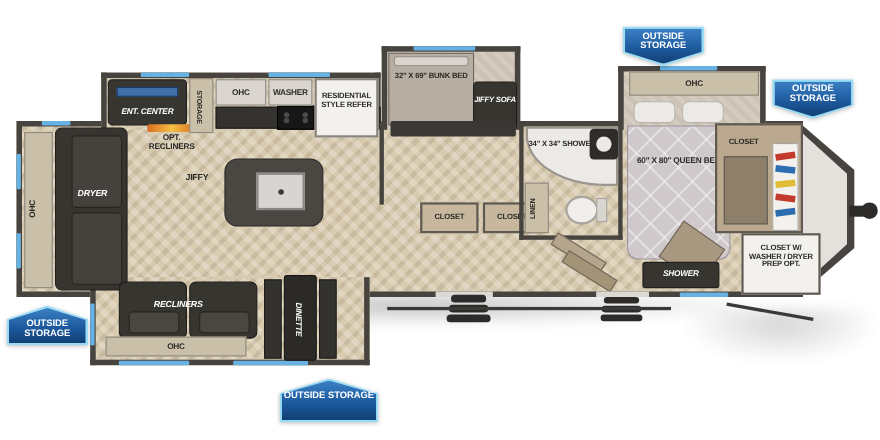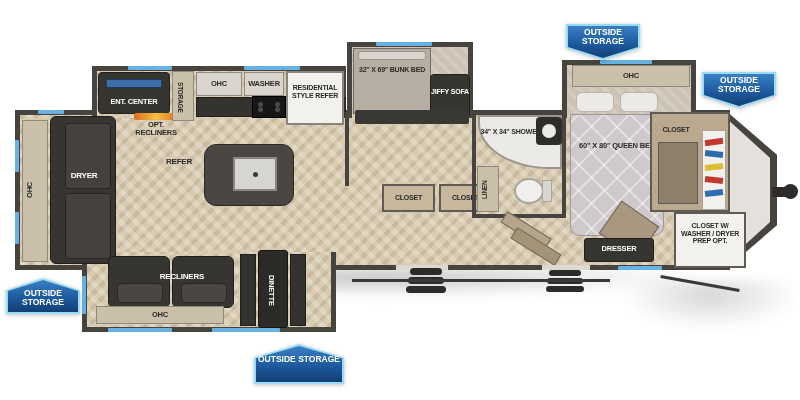--- a/index.html
+++ b/index.html
@@ -9,21 +9,21 @@
   .floor{background-color:#d8cbb0;
     background-image:
       repeating-linear-gradient(45deg, rgba(255,255,255,.22) 0 5px, rgba(255,255,255,0) 5px 11px),
       repeating-linear-gradient(-45deg, rgba(120,98,66,.16) 0 4px, rgba(0,0,0,0) 4px 10px);}
   .carpet{background-color:#ccc3b4;
     background-image:repeating-linear-gradient(45deg, rgba(255,255,255,.15) 0 4px, rgba(0,0,0,0) 4px 9px);}
   .wallbox{border:5px solid #474440;}
   .wall{background:#474440;}
   .lbl{position:absolute;box-sizing:border-box;font-weight:bold;color:#2b2a27;text-align:center;
        line-height:1.08;letter-spacing:-0.2px;font-size:7.5px;}
-  .light{color:#fff;}
+  .light{color:#fff;font-style:italic;}
   .vtext{writing-mode:vertical-rl;transform:rotate(180deg);}
   .vtextd{writing-mode:vertical-rl;}
   .win{background:#67b2e2;border-radius:1px;}
   .cab{background:#cabfa8;border:1px solid #8f887c;}
   .dark{background:#37352f;border:1px solid #201f1d;border-radius:4px;}
   .whitebox{background:#f2f1ee;border:2px solid #8a857c;}
   .badge{filter:drop-shadow(0 1px 2px rgba(0,0,0,.25));}
   .badge .bout{position:absolute;inset:0;background:#9adcf5;}
   .badge .bin{position:absolute;inset:2px;background:linear-gradient(180deg,#3b80c4 0%,#1d5a9e 55%,#123f74 100%);}
   .badge.down .bout,.badge.down .bin{clip-path:polygon(0 0,100% 0,100% 66%,50% 100%,0 66%);}
@@ -89,21 +89,21 @@
     <div style="position:absolute;left:5px;bottom:5px;width:5px;height:5px;border-radius:50%;background:#4a4a4a;"></div>
     <div style="position:absolute;right:5px;bottom:5px;width:5px;height:5px;border-radius:50%;background:#4a4a4a;"></div>
   </div>
   <div class="abs" style="left:196px;top:72px;width:46px;height:24px;background:#dad6cf;border:1px solid #8f8b83;"></div>
   <div class="lbl" style="left:196px;top:80px;width:46px;">OHC</div>
   <div class="abs" style="left:244px;top:72px;width:40px;height:24px;background:#dad6cf;border:1px solid #8f8b83;"></div>
   <div class="lbl" style="left:244px;top:80px;width:40px;">WASHER</div>
   <div class="abs whitebox" style="left:286px;top:71px;width:58px;height:54px;"></div>
   <div class="lbl" style="left:288px;top:84px;width:54px;font-size:7px;">RESIDENTIAL STYLE REFER</div>
 
-  <div class="lbl" style="left:146px;top:158px;width:66px;font-size:8px;">REFER</div>
+  <div class="lbl" style="left:146px;top:158px;width:66px;font-size:8px;">JIFFY</div>
   <div class="abs" style="left:204px;top:144px;width:90px;height:62px;background:#4a4641;border:1px solid #2a2927;border-radius:12px;">
     <div class="abs" style="left:28px;top:12px;width:44px;height:34px;background:#d7d5d1;border:2px solid #8b8884;">
       <div style="position:absolute;left:18px;top:13px;width:5px;height:5px;border-radius:50%;background:#3a3938;"></div>
     </div>
   </div>
 
   <div class="abs" style="left:353px;top:48px;width:78px;height:66px;background:#b7aea3;border:1px solid #6f6961;">
     <div class="abs" style="left:4px;top:2px;width:68px;height:9px;background:#d9d4cd;border:1px solid #9a948b;border-radius:3px;"></div>
   </div>
   <div class="lbl" style="left:353px;top:66px;width:78px;font-size:7px;">32" X 69" BUNK BED</div>
@@ -145,31 +145,31 @@
       <div style="position:absolute;left:2px;top:8px;width:18px;height:6px;background:#c23a2c;transform:rotate(-8deg);"></div>
       <div style="position:absolute;left:2px;top:20px;width:18px;height:6px;background:#2e6cb0;transform:rotate(6deg);"></div>
       <div style="position:absolute;left:2px;top:33px;width:18px;height:6px;background:#e0bc34;transform:rotate(-6deg);"></div>
       <div style="position:absolute;left:2px;top:46px;width:18px;height:6px;background:#c23a2c;transform:rotate(7deg);"></div>
       <div style="position:absolute;left:2px;top:59px;width:18px;height:6px;background:#2e6cb0;transform:rotate(-7deg);"></div>
     </div>
   </div>
   <div class="lbl" style="left:652px;top:126px;width:48px;font-size:7px;">CLOSET</div>
   <div class="abs" style="left:606px;top:210px;width:46px;height:40px;background:#a8987f;border:1px solid #6e6455;transform:rotate(35deg);"></div>
   <div class="abs dark" style="left:584px;top:238px;width:70px;height:24px;border-radius:3px;"></div>
-  <div class="lbl light" style="left:584px;top:245px;width:70px;">DRESSER</div>
+  <div class="lbl light" style="left:584px;top:245px;width:70px;">SHOWER</div>
   <div class="abs whitebox" style="left:674px;top:212px;width:72px;height:56px;border-color:#5f5a52;"></div>
   <div class="lbl" style="left:676px;top:222px;width:68px;font-size:7px;">CLOSET W/ WASHER / DRYER PREP OPT.</div>
 
   <div class="abs dark" style="left:108px;top:256px;width:62px;height:52px;border-radius:6px;">
     <div class="abs" style="left:8px;top:26px;width:46px;height:20px;background:#4a4742;border:1px solid #26251f;border-radius:4px;"></div>
   </div>
   <div class="abs dark" style="left:172px;top:256px;width:62px;height:52px;border-radius:6px;">
     <div class="abs" style="left:8px;top:26px;width:46px;height:20px;background:#4a4742;border:1px solid #26251f;border-radius:4px;"></div>
   </div>
-  <div class="lbl light" style="left:132px;top:273px;width:100px;font-size:8px;">RECLINERS</div>
+  <div class="lbl light" style="left:112px;top:273px;width:100px;font-size:8px;">RECLINERS</div>
   <div class="abs" style="left:240px;top:254px;width:16px;height:72px;background:#33322e;border:1px solid #1f1e1c;"></div>
   <div class="abs" style="left:258px;top:250px;width:30px;height:78px;background:#2b2a27;border:1px solid #151514;border-radius:3px;"></div>
   <div class="abs" style="left:290px;top:254px;width:16px;height:72px;background:#33322e;border:1px solid #1f1e1c;"></div>
   <div class="lbl light vtextd" style="left:267px;top:258px;height:64px;font-size:7.5px;">DINETTE</div>
   <div class="abs cab" style="left:96px;top:306px;width:128px;height:18px;"></div>
   <div class="lbl" style="left:96px;top:311px;width:128px;">OHC</div>
 
   <div class="abs" style="left:396px;top:265px;width:52px;height:5px;background:#dcd9d4;"></div>
   <div class="abs" style="left:542px;top:265px;width:48px;height:5px;background:#dcd9d4;"></div>
   <div class="abs" style="left:406px;top:268px;width:40px;height:28px;">

